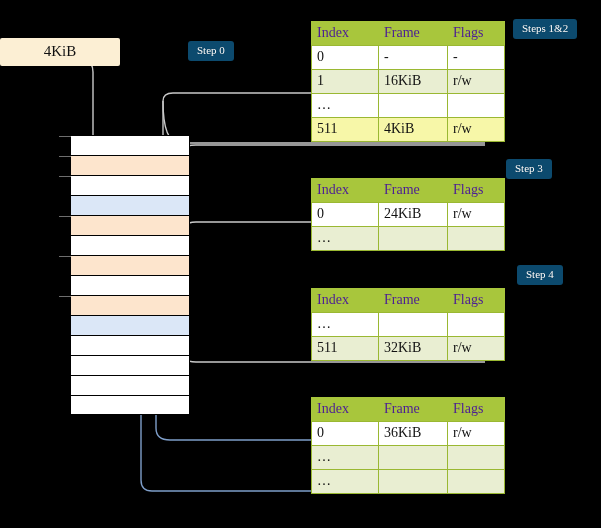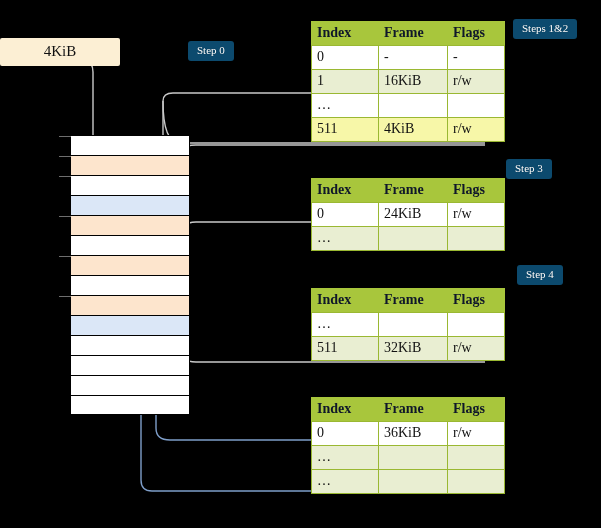--- a/index.html
+++ b/index.html
@@ -56,22 +56,22 @@
     text-align: left;
     height: 18px;
     vertical-align: middle;
     color: #111111;
     font-weight: normal;
     overflow: hidden;
     white-space: nowrap;
   }
   .ptable th {
     background: #a8c63c;
-    color: #0f172a;
-    font-weight: bold;
+    color: #4c1d95;
+    font-weight: normal;
     border-color: #a8c63c;
     border-bottom: 1px solid #9ab832;
   }
   .ptable td:nth-child(1) { width: 56px; }
   .ptable td:nth-child(2) { width: 58px; }
   .ptable td:nth-child(3) { width: 46px; }
   .ptable th:nth-child(1) { width: 56px; }
   .ptable th:nth-child(2) { width: 58px; }
   .ptable th:nth-child(3) { width: 46px; }
   tr.alt td { background: #e9eed2; }

